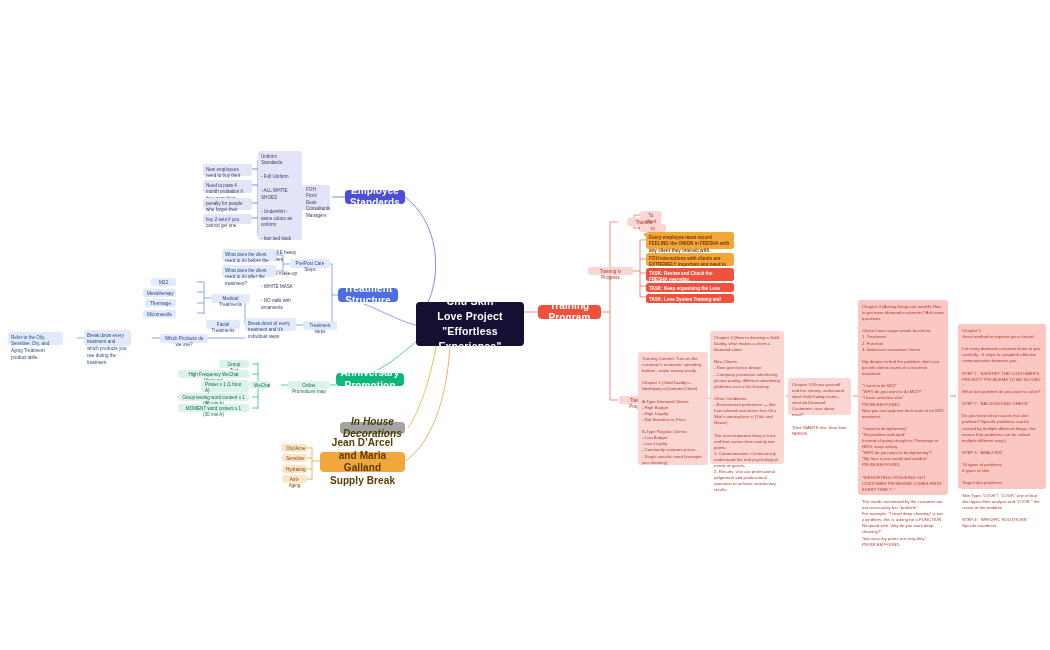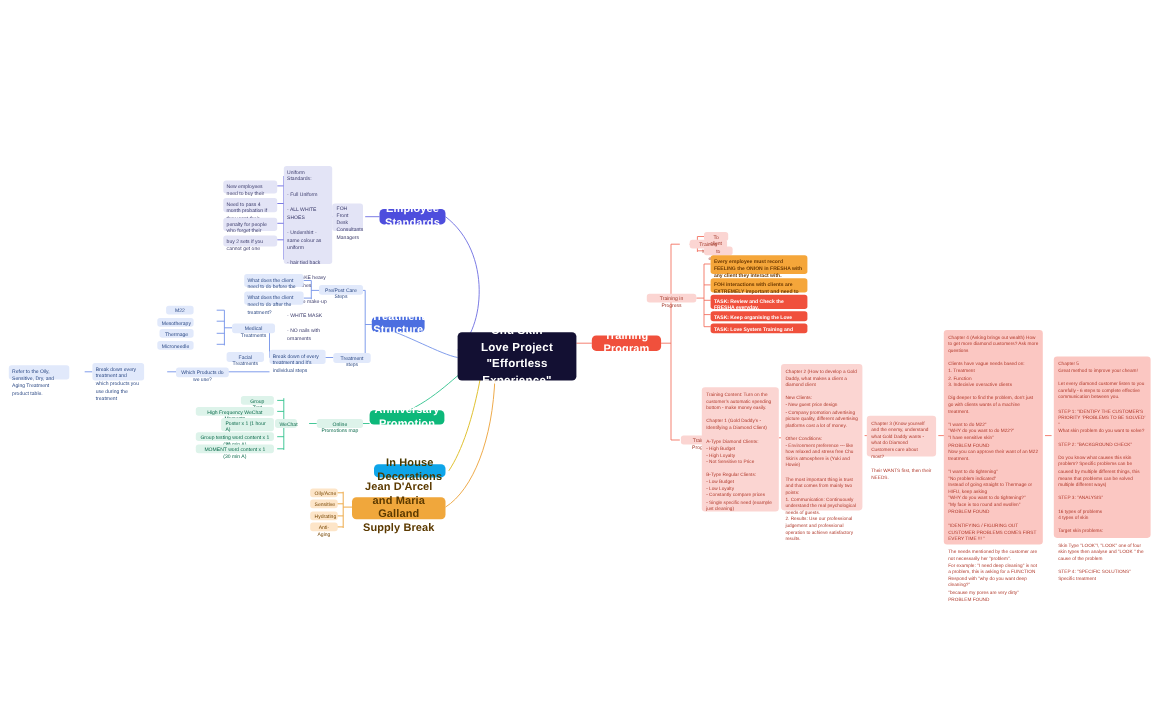--- a/index.html
+++ b/index.html
@@ -18,21 +18,21 @@
     padding:6px 8px;white-space:pre-line;letter-spacing:.2px;
   }
 
   
   .pill{border-radius:4px;color:#fff;font-size:10px;font-weight:bold;
         display:flex;align-items:center;justify-content:center;
         text-align:center;padding:3px 6px;line-height:1.25;letter-spacing:.1px;}
   .pill.indigo{background:#4d4ddd;}
   .pill.blue{background:#4c6fe0;}
   .pill.green{background:#0db87a;}
-  .pill.yellow{background:#0ea5e9;color:#4a3a00;}
+  .pill.yellow{background:#a3a3a3;color:#4a3a00;font-style:italic;}
   .pill.orange{background:#f0a73c;color:#5c3a00;}
   .pill.red{background:#f0503c;}
 
   
   .leaf{border-radius:2.5px;font-size:4.6px;line-height:1.5;padding:2.5px 3px;
         box-sizing:border-box;white-space:pre-line;}
   .leaf.lav{background:#e3e4f6;color:#3b3b6b;}
   .leaf.blu{background:#e1e9fb;color:#2d4a85;}
 
   .tag{border-radius:2.5px;font-size:4.6px;line-height:1.4;padding:2px 4px;
@@ -178,21 +178,21 @@
 
 - WHITE MASK
 
 - NO nails with ornaments</div>
 
   <div class="node leaf lav" style="left:203px;top:164px;width:49px;height:12px;">New employees need to buy their uniform</div>
   <div class="node leaf lav" style="left:203px;top:180px;width:49px;height:13px;">Need to pass 4 month probation if they want their uniform paid for</div>
   <div class="node leaf lav" style="left:203px;top:198px;width:49px;height:12px;">penalty for people who forget their uniforms</div>
   <div class="node leaf lav" style="left:203px;top:214px;width:49px;height:10px;">buy 2 sets if you cannot get one</div>
 
-  <div class="node pill blue" style="left:338px;top:288px;width:48px;height:14px;">Treatment Structure</div>
+  <div class="node pill blue" style="left:338px;top:288px;width:60px;height:14px;">Treatment Structure</div>
 
   <div class="node tag blu" style="left:290px;top:259px;width:40px;height:9px;">Pre/Post Care Steps</div>
   <div class="node leaf blu" style="left:222px;top:249px;width:54px;height:12px;">What does the client need to do before the treatment?</div>
   <div class="node leaf blu" style="left:222px;top:265px;width:54px;height:12px;">What does the client need to do after the treatment?</div>
 
   <div class="node tag blu" style="left:303px;top:321px;width:34px;height:9px;">Treatment steps</div>
   <div class="node leaf blu" style="left:245px;top:318px;width:51px;height:13px;">Break down of every treatment and it's individual steps</div>
 
   <div class="node tag blu" style="left:211px;top:294px;width:39px;height:9px;">Medical Treatments</div>
   <div class="node tag blu" style="left:151px;top:278px;width:25px;height:8px;">M22</div>

